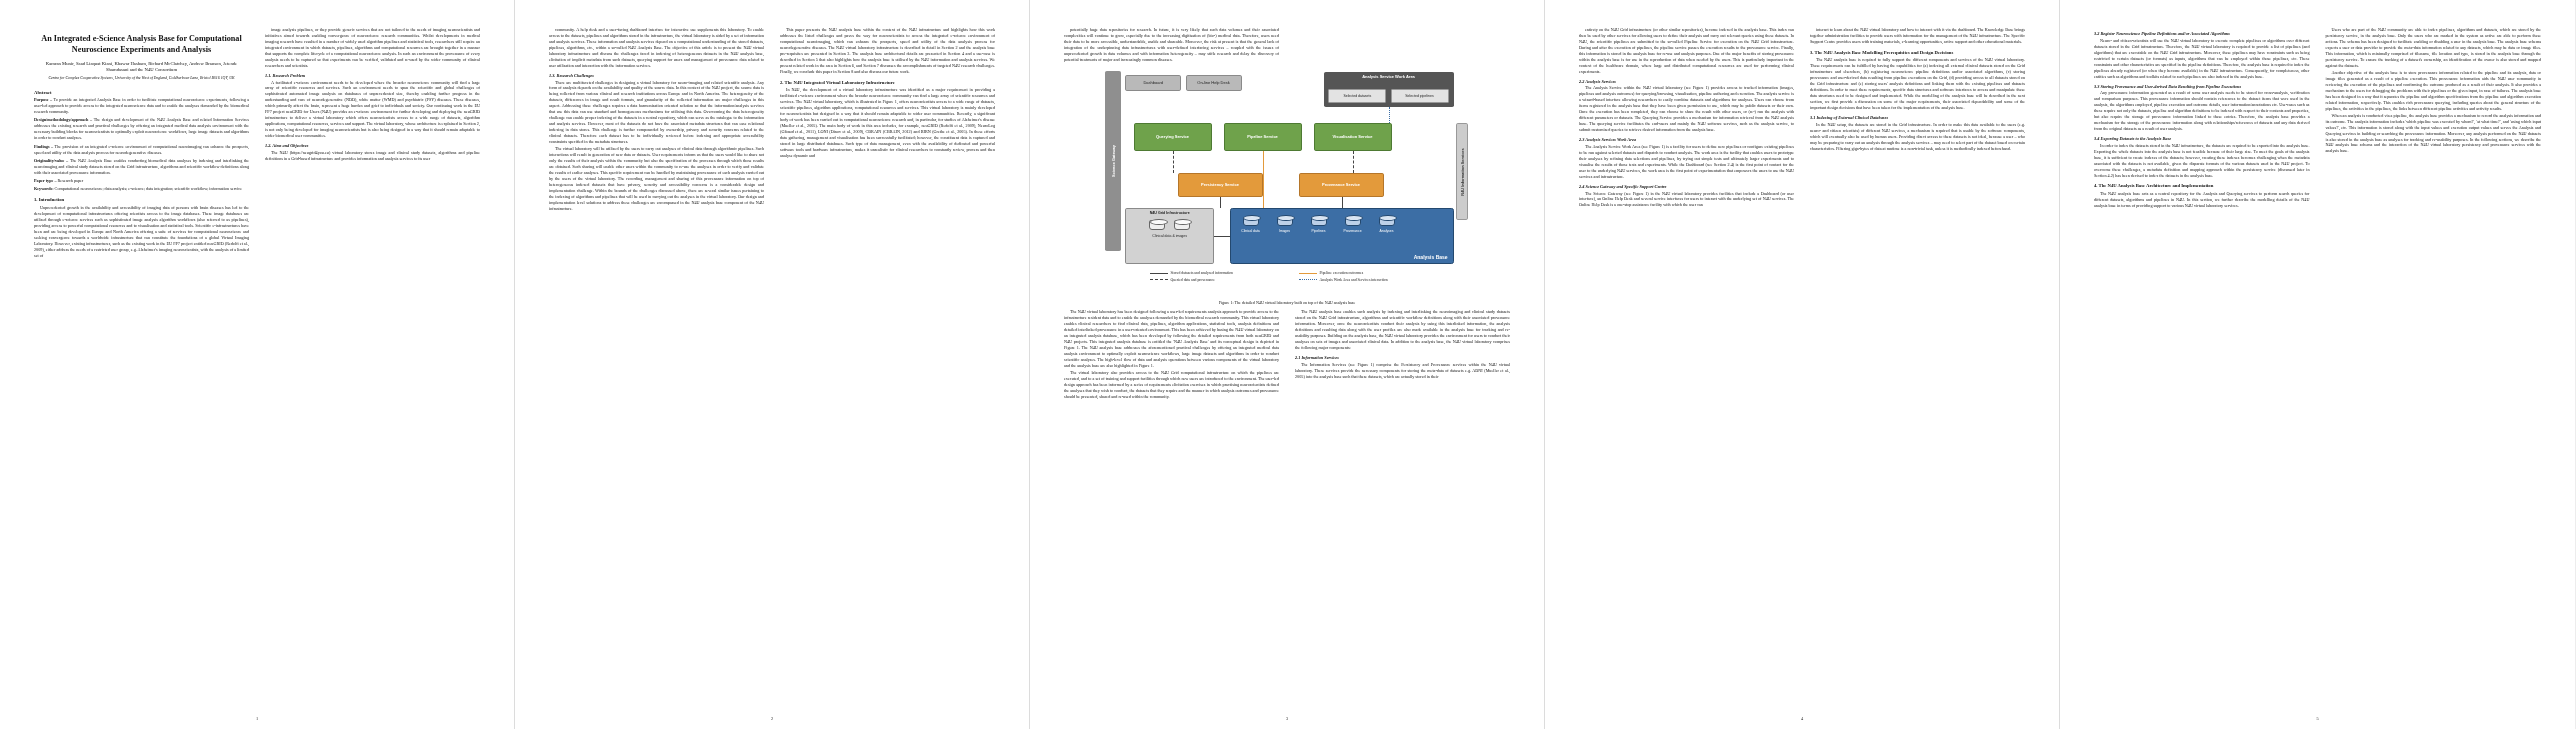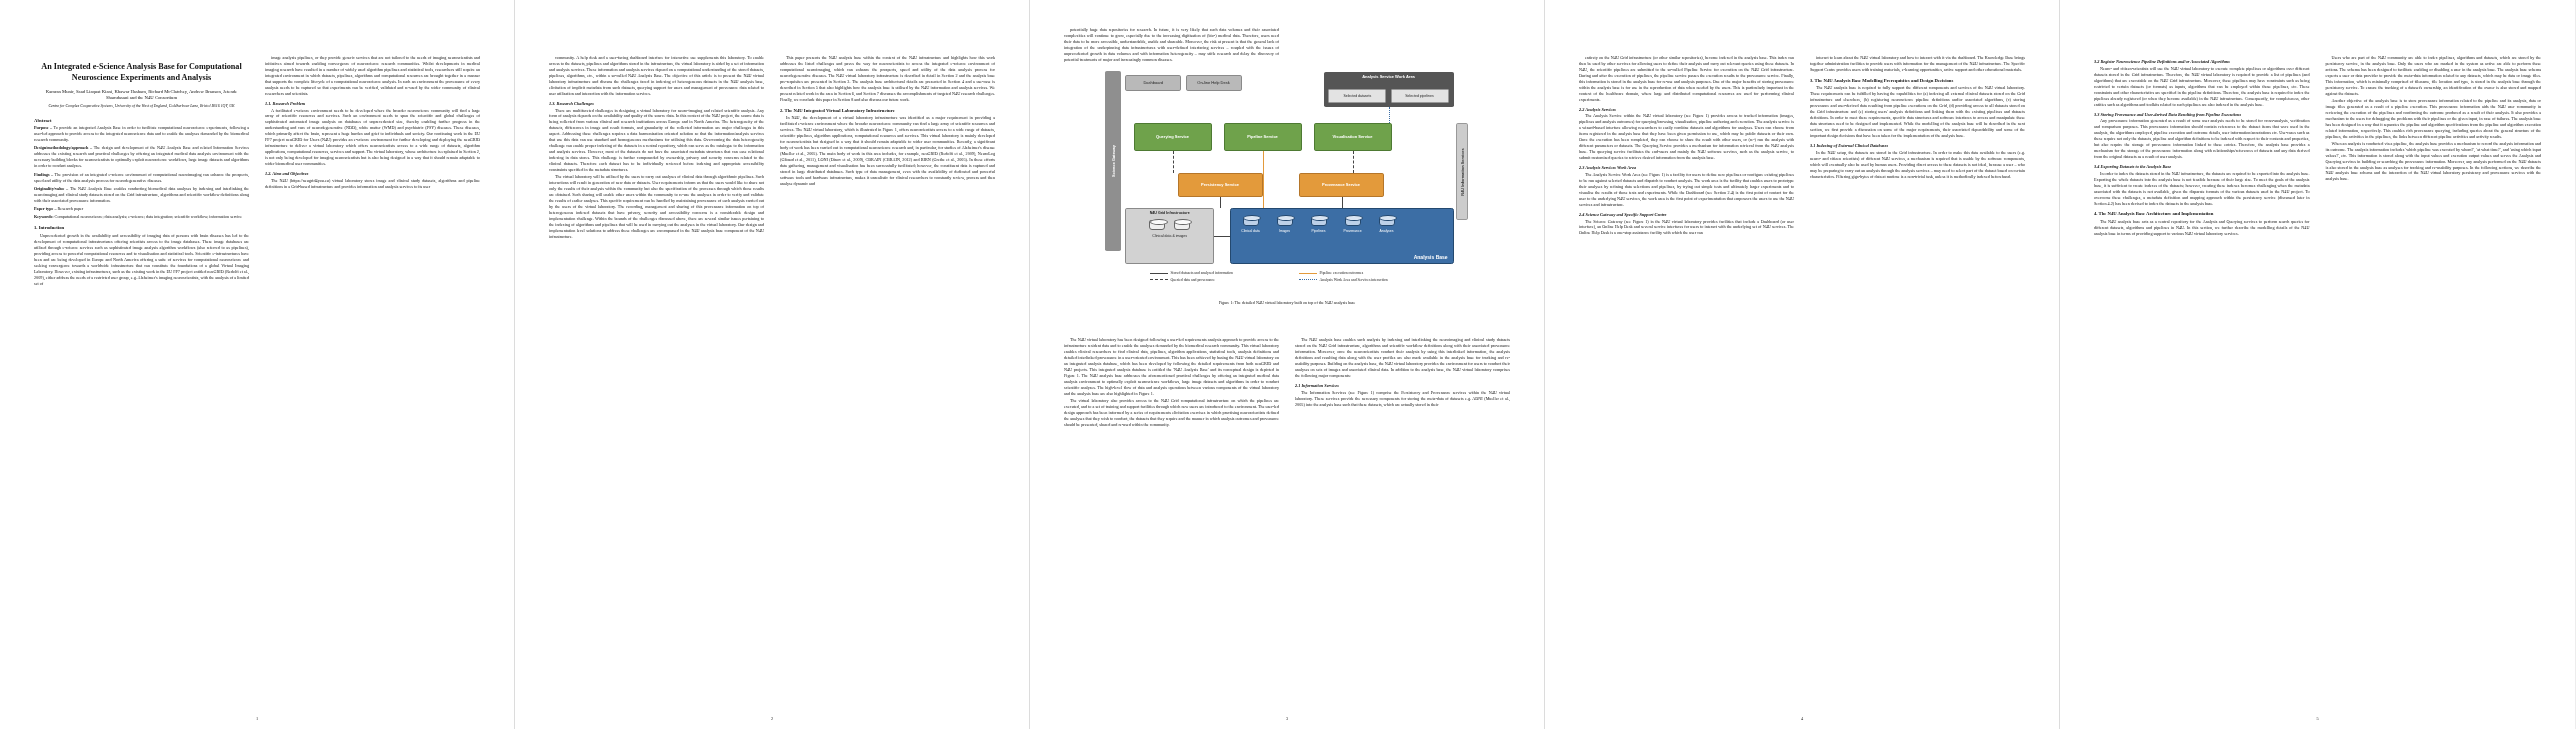--- a/index.html
+++ b/index.html
@@ -4,21 +4,21 @@
 <style>
   *{margin:0;padding:0;box-sizing:border-box;}
   html,body{width:2576px;height:729px;}
   body{background:#ededed;font-family:"Liberation Serif",serif;color:#111;}
   .canvas{display:flex;width:2576px;height:729px;}
   .page{width:515px;height:729px;background:#ffffff;position:relative;
         border-right:0.6px solid #dcdcdc;padding:27px 34px 18px 34px;}
   .page:last-child{border-right:none;}
   .pagebody{height:671px;overflow:hidden;}
   .cols{display:flex;gap:16px;height:100%;}
-  .col{flex:1;min-width:0;margin-top:28px;}
+  .col{flex:1;min-width:0;}
   .blk{margin-bottom:1.2px;}
   .p{font-size:4.2px;line-height:1.42;text-align:justify;text-indent:6px;}
   .lab{font-size:4.2px;line-height:1.42;text-align:justify;margin-bottom:2.4px;}
   .lablead{font-weight:bold;}
   .h1{font-size:4.7px;font-weight:bold;margin:4.9px 0 1.8px 0;line-height:1.25;}
   .h2{font-size:4.3px;font-weight:bold;font-style:italic;margin:4.3px 0 1.2px 0;line-height:1.25;}
   .title{font-size:8.2px;font-weight:bold;text-align:center;line-height:1.25;margin:7.3px 3.6px 6px 3.6px;text-indent:0;}
   .authors{font-size:4.7px;text-align:center;margin-bottom:3px;line-height:1.3;}
   .affil{font-size:3.9px;font-style:italic;text-align:center;margin-bottom:9.7px;}
   .absh{font-size:4.7px;font-weight:bold;margin:2.4px 0 2.4px 0;}

